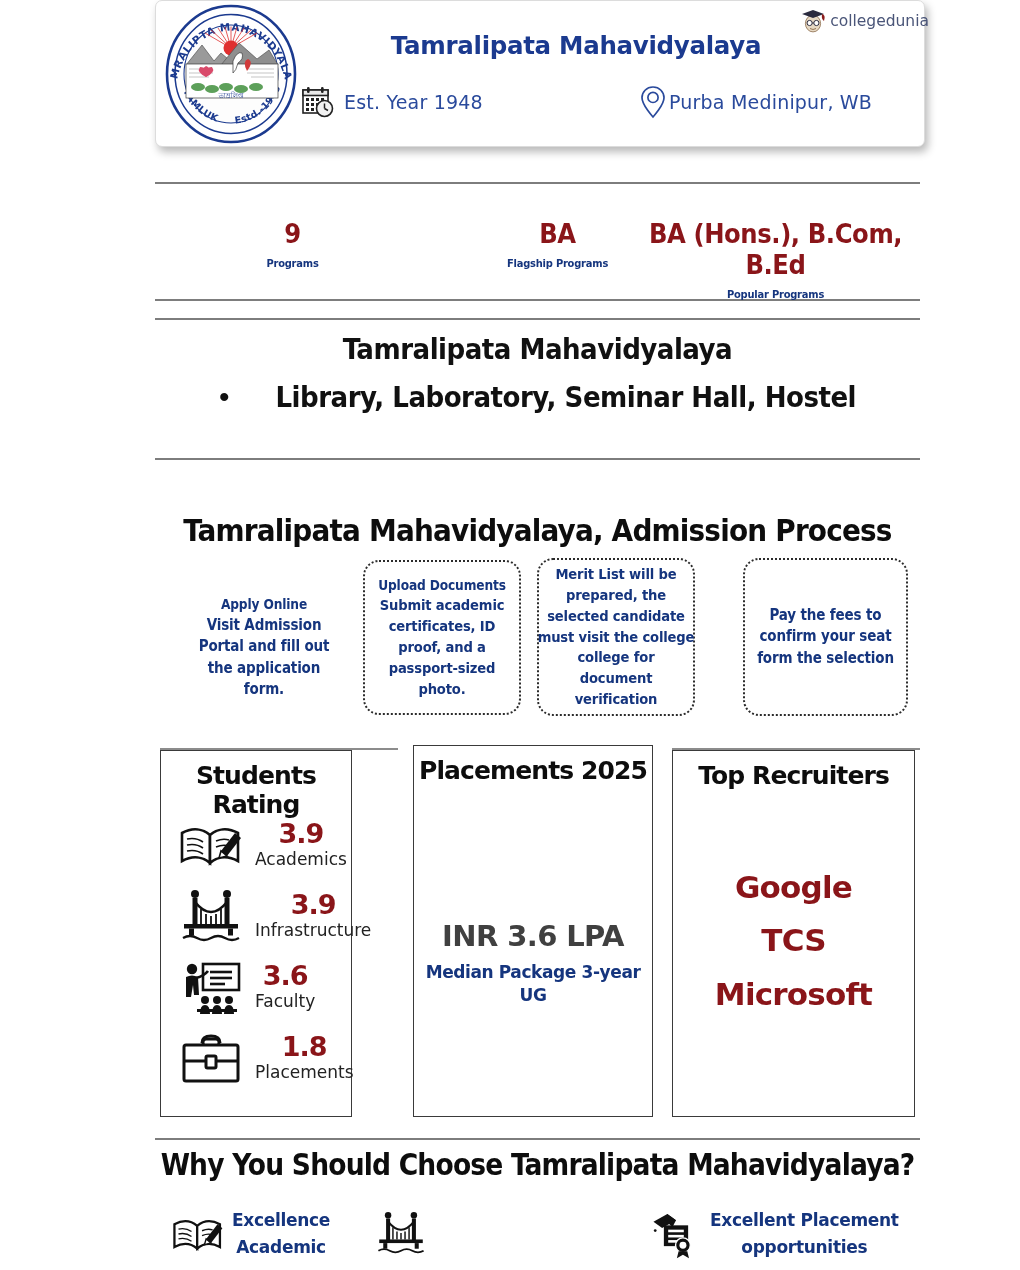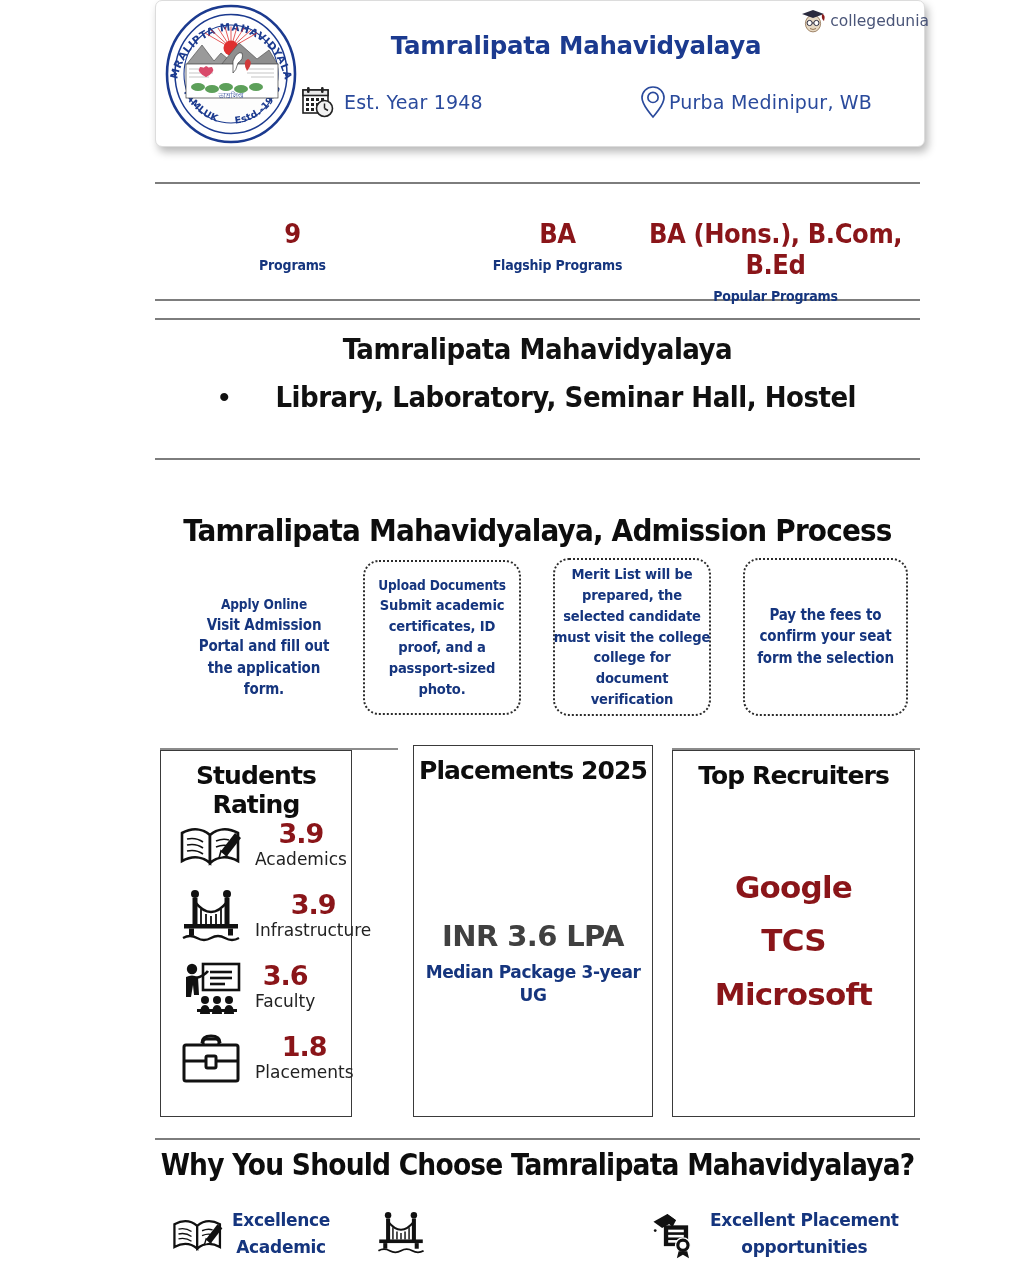--- a/index.html
+++ b/index.html
@@ -34,21 +34,21 @@
   .cd-text{color:#4a5578;font-size:15.5px;font-family:"DejaVu Sans", sans-serif;}
 
   
   .rule{position:absolute;height:0;border-top:2px solid #7d7d7d;}
 
   
   .stats{position:absolute;left:155px;top:200px;width:765px;height:100px;}
   .stat{position:absolute;text-align:center;}
   .stat .val{color:#8a1519;font-weight:bold;font-size:27px;line-height:1.15;
     font-family:"DejaVu Sans Condensed","DejaVu Sans",sans-serif;letter-spacing:-0.4px;}
-  .stat .lbl{color:#15357e;font-weight:bold;font-size:14px;margin-top:8px;
+  .stat .lbl{color:#15357e;font-weight:bold;font-size:11px;margin-top:8px;
     font-family:"DejaVu Sans Condensed","DejaVu Sans",sans-serif;letter-spacing:-0.2px;}
   .s1{left:40px;top:18px;width:195px;}
   .s2{left:310px;top:18px;width:185px;}
   .s3{left:478px;top:18px;width:285px;}
 
   
   .fac-title{
     position:absolute;left:155px;top:332px;width:765px;text-align:center;
     color:#111;font-weight:bold;font-size:29px;letter-spacing:-0.5px;
     font-family:"DejaVu Sans Condensed","DejaVu Sans",sans-serif;
@@ -69,21 +69,21 @@
   .adm-step{
     position:absolute;box-sizing:border-box;
     display:flex;align-items:center;justify-content:center;
     color:#15357e;font-weight:bold;text-align:center;
     font-family:"DejaVu Sans Condensed","DejaVu Sans",sans-serif;
   }
   .adm-step.boxed{border:2.5px dotted #2b2b2b;border-radius:16px;}
   .adm-inner{line-height:1.43;font-size:15px;letter-spacing:-0.15px;white-space:nowrap;}
   .a1{left:14px;top:30px;width:170px;height:120px;}
   .a2{left:198px;top:2px;width:158px;height:155px;}
-  .a3{left:388px;top:0px;width:158px;height:158px;}
+  .a3{left:372px;top:0px;width:158px;height:158px;}
   .a4{left:578px;top:0px;width:165px;height:158px;}
   .a2 .adm-inner,.a3 .adm-inner{font-size:14.6px;}
   .firstline{font-size:13.6px;}
 
   
   .cards{position:absolute;left:155px;top:745px;width:765px;height:375px;}
   .card{position:absolute;box-sizing:border-box;background:#fff;border:1.4px solid #3a3a3a;}
   .card-top-rule{position:absolute;border-top:2px solid #8c8c8c;}
   .card-title{
     position:absolute;width:100%;text-align:center;top:10px;

